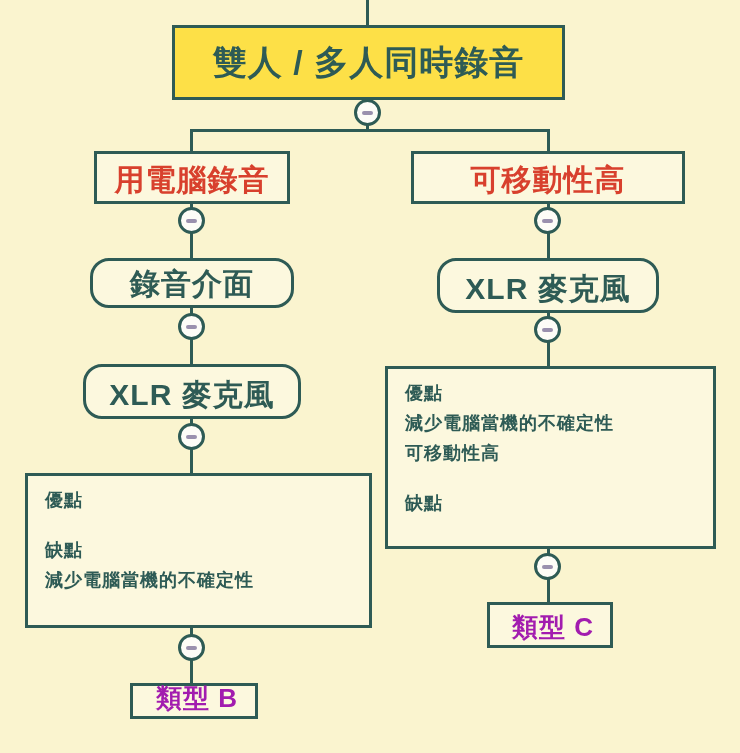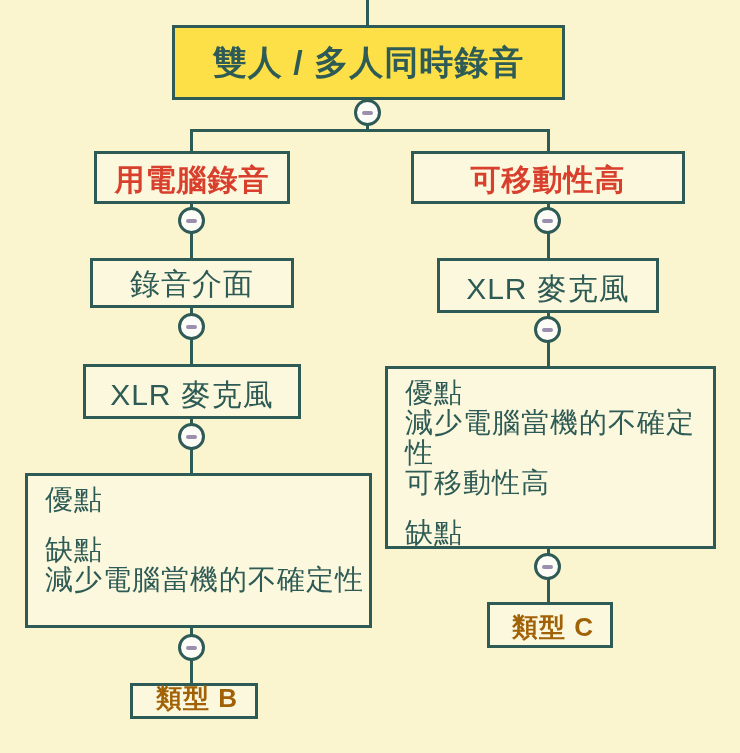--- a/index.html
+++ b/index.html
@@ -27,31 +27,31 @@
     z-index:2;
     letter-spacing:1px;
     white-space:nowrap;
   }
   .node.centered{transform:translateX(-50%);align-items:flex-end;}
   .node.root{
     background:#fde047;
     font-size:34px;font-weight:700;color:#2E5B55;
   }
   .node.method{font-size:30px;font-weight:700;color:#D8402D;}
-  .node.step{font-size:30px;font-weight:400;color:#2E5B55;}
-  .node.result{font-size:26px;font-weight:700;color:#a16207;padding-left:6px;}
+  .node.step{font-size:30px;font-weight:700;color:#2E5B55;border-radius:19px;}
+  .node.result{font-size:26px;font-weight:700;color:#a21caf;padding-left:6px;}
 
   .details{
     position:absolute;
     box-sizing:border-box;
     border:3px solid #2E5B55;
     background:#FCF8DE;
     z-index:2;
     color:#2E5B55;
-    font-size:28px;font-weight:400;
+    font-size:18px;font-weight:700;
     line-height:30px;
     padding:9px 0 0 17px;
     letter-spacing:1px;
   }
   .detail-line{min-height:30px;}
   .detail-gap{height:20px;}
 
   
   .collapse{
     position:absolute;

